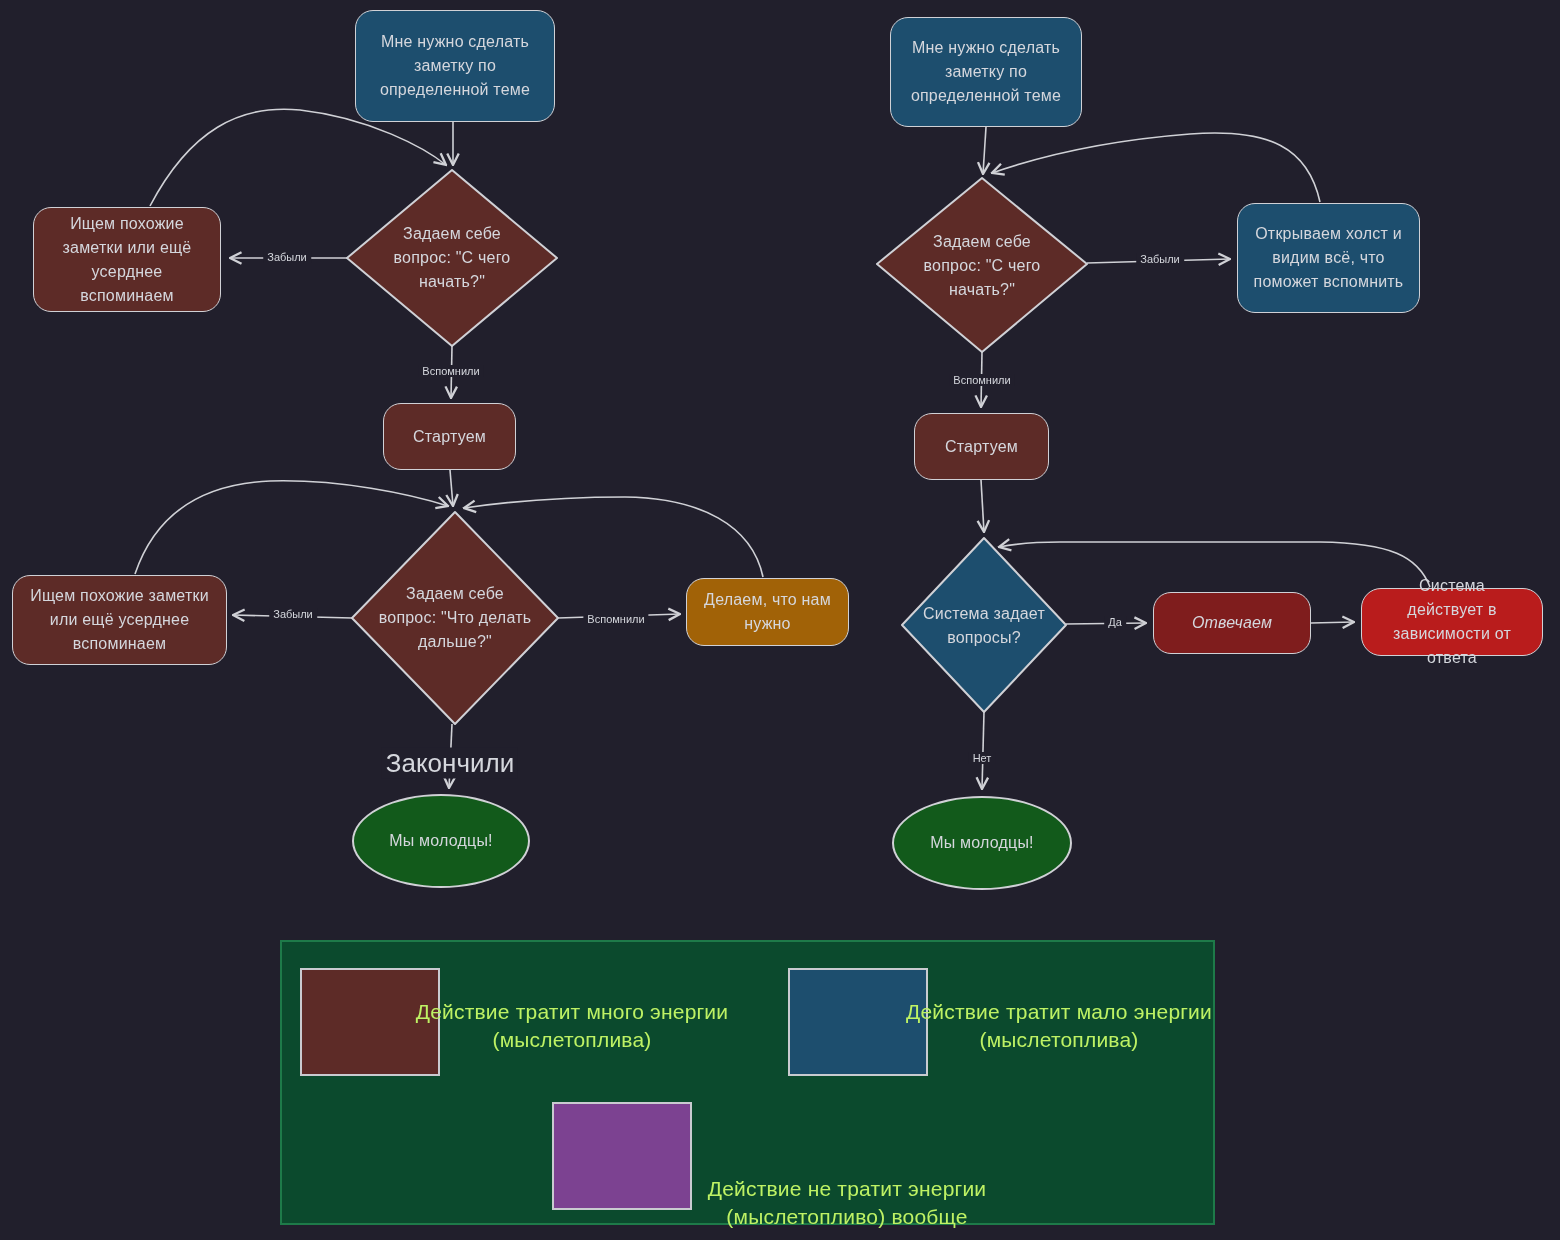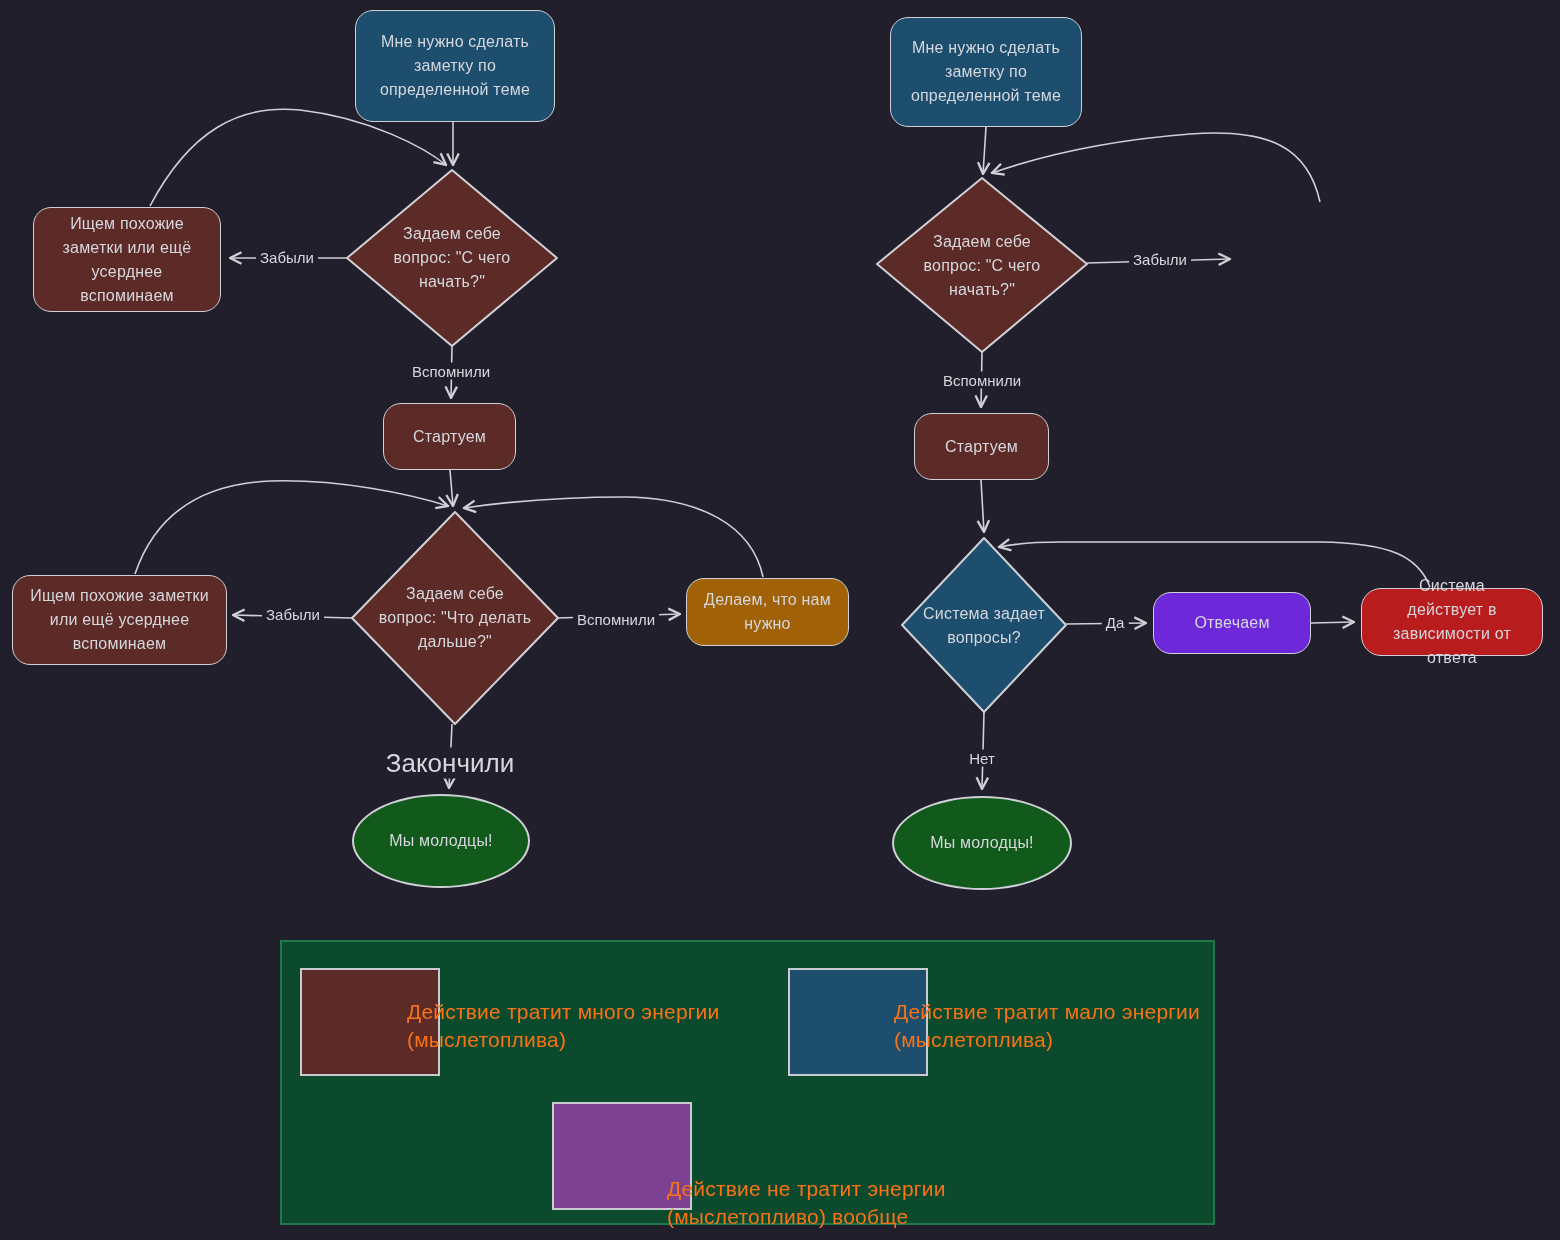--- a/index.html
+++ b/index.html
@@ -23,35 +23,35 @@
   }
   .ellipse-node{
     border:2px solid #d0d1d6;border-radius:50%;
   }
   .diamond-label{
     position:absolute;display:flex;align-items:center;justify-content:center;
     text-align:center;color:#d5d7dd;font-size:16px;line-height:1.5;letter-spacing:.2px;
   }
   .edge-label{
     position:absolute;transform:translate(-50%,-50%);
-    background:#211f2c;color:#d5d7dd;font-size:15px;padding:0 4px;white-space:nowrap;
+    background:#211f2c;color:#d5d7dd;font-size:11px;padding:0 4px;white-space:nowrap;
   }
   .edge-label.big{font-size:26px;}
 
   #legend{
     position:absolute;left:280px;top:940px;width:935px;height:285px;
     box-sizing:border-box;border:2px solid #1e7a49;
   }
   .legend-swatch{
     position:absolute;width:140px;height:108px;box-sizing:border-box;
     border:2px solid #c9cbd0;
   }
   .legend-text{
-    position:absolute;color:#f97316;font-size:21px;line-height:1.35;
-    letter-spacing:.2px;
+    position:absolute;color:#bef264;font-size:21px;line-height:1.35;
+    text-align:center;letter-spacing:.2px;
   }
 </style>
 </head>
 <body>
 
 <div id="canvas" style="background-color: rgb(33, 31, 44);">
 
   <svg id="edges" viewBox="0 0 1560 1240">
     <defs>
       <marker id="arrow" viewBox="0 0 10 10" refX="9" refY="5" markerWidth="9" markerHeight="9" orient="auto-start-reverse">
@@ -105,26 +105,27 @@
   <div class="edge-label" style="left:287px;top:257px;">Забыли</div>
   <div class="edge-label" style="left:451px;top:371px;">Вспомнили</div>
   <div class="edge-label" style="left:293px;top:614px;">Забыли</div>
   <div class="edge-label" style="left:616px;top:619px;">Вспомнили</div>
   <div class="edge-label big" style="left:450px;top:763px;">Закончили</div>
 
   <div class="node rect-node" style="left: 890px; top: 17px; width: 192px; height: 110px; background-color: rgb(29, 78, 110);">Мне нужно сделать заметку по определенной теме</div>
 
   <div class="diamond-label" style="left:902px;top:206px;width:160px;height:120px;">Задаем себе вопрос: "С чего начать?"</div>
 
+  <div class="node rect-node" style="left: 1237px; top: 203px; width: 183px; height: 110px; background-color: rgb(29, 78, 110);">Открываем холст и видим всё, что поможет вспомнить</div>
 
   <div class="node rect-node" style="left: 914px; top: 413px; width: 135px; height: 67px; background-color: rgb(93, 43, 39);">Стартуем</div>
 
   <div class="diamond-label" style="left:914px;top:576px;width:140px;height:100px;">Система задает вопросы?</div>
 
-  <div class="node rect-node" style="left: 1153px; top: 592px; width: 158px; height: 62px; background-color: #6d28d9;">Отвечаем</div>
+  <div class="node rect-node" style="left: 1153px; top: 592px; width: 158px; height: 62px; background-color: #7f1d1d; font-style: italic;">Отвечаем</div>
 
   <div class="node rect-node" style="left: 1361px; top: 588px; width: 182px; height: 68px; border-radius: 20px; padding: 6px 20px; background-color: #b91c1c;">Система действует в зависимости от ответа</div>
 
   <div class="node ellipse-node" style="left: 892px; top: 796px; width: 180px; height: 94px; background-color: rgb(18, 90, 27);">Мы молодцы!</div>
 
   <div class="edge-label" style="left:1160px;top:259px;">Забыли</div>
   <div class="edge-label" style="left:982px;top:380px;">Вспомнили</div>
   <div class="edge-label" style="left:1107px;top:622px;margin-left:8px;">Да</div>
   <div class="edge-label" style="left:982px;top:758px;">Нет</div>
 

